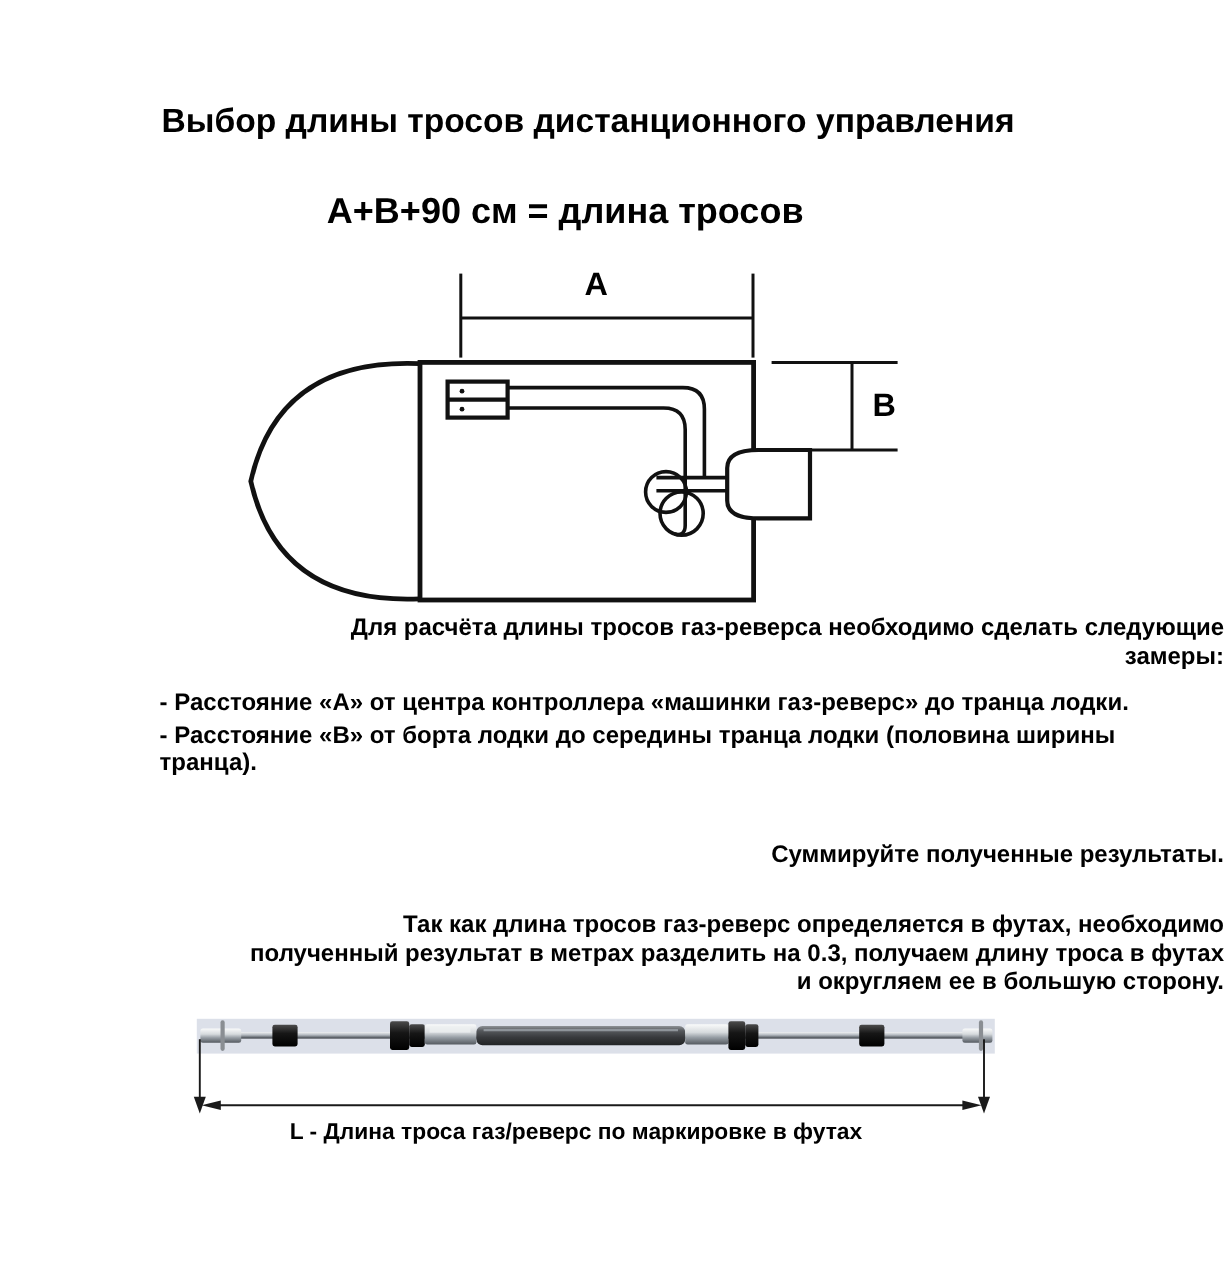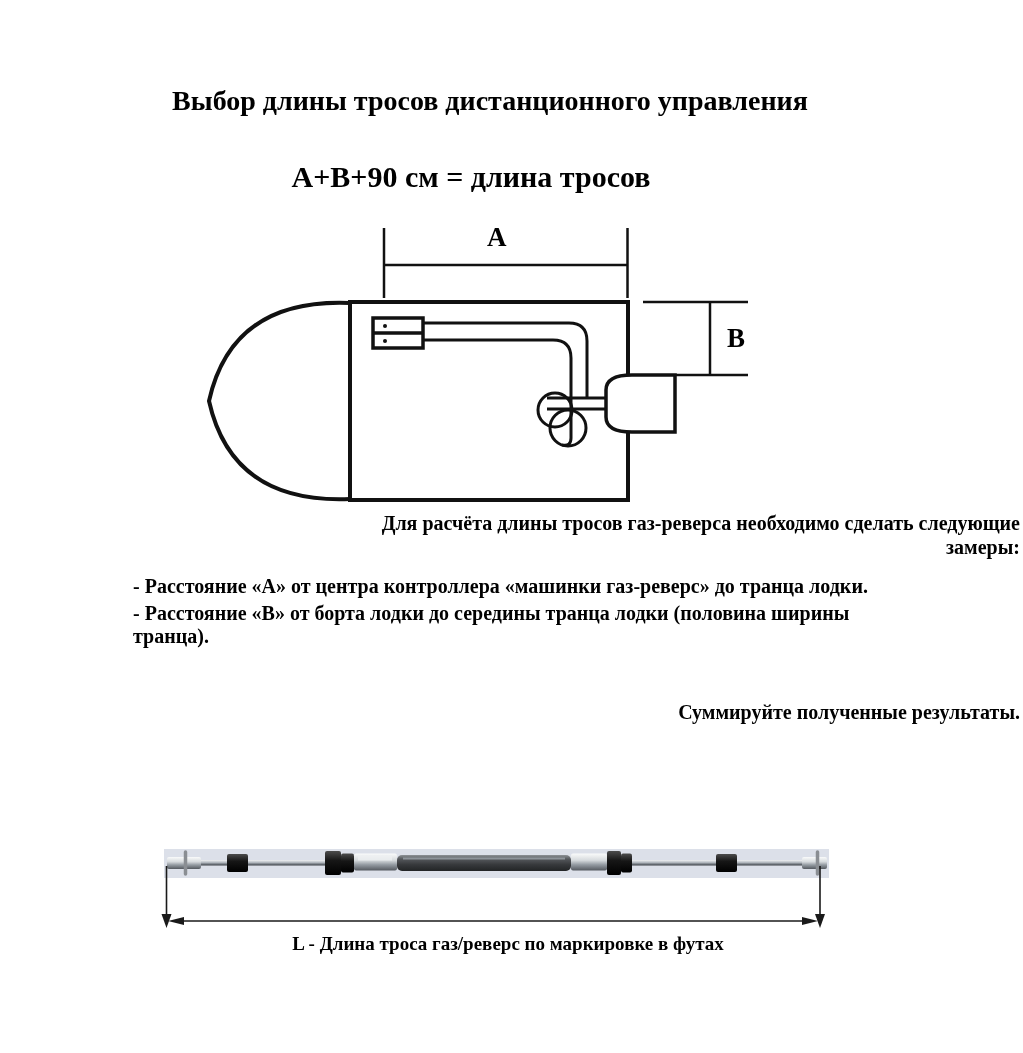--- a/index.html
+++ b/index.html
@@ -1,29 +1,29 @@
 <!DOCTYPE html>
 <html><head>
 <meta charset="utf-8">
 <style>
   html,body{margin:0;padding:0;background:#fff;}
   .page{
     position:relative;width:1023px;height:1053px;background:#ffffff;overflow:hidden;
-    font-family:Liberation Serif, serif;font-weight:700;color:#000;
+    font-family:Liberation Sans, sans-serif;font-weight:700;color:#000;
   }
   .abs{position:absolute;}
   .title{left:0;top:86px;width:980px;text-align:center;font-size:28px;line-height:30px;}
   .formula{left:0;top:163px;width:942px;text-align:center;font-size:30px;line-height:27px;}
   .para{left:85px;width:935px;font-size:20px;line-height:23.5px;white-space:pre-line;text-align:right;}
   .p1{top:512px;}
   .bullets{left:85px;top:575px;width:935px;font-size:20px;line-height:23.5px;margin-left:48px;}
   .bullet{white-space:pre-line;margin:0 0 3px 0;}
   .p2{top:701px;}
   .p3{top:760px;}
-  .caption{left:0;top:933px;width:960px;text-align:center;font-size:19px;line-height:22px;padding-left:28px;}
+  .caption{left:0;top:933px;width:960px;text-align:center;font-size:19px;line-height:22px;}
   .dim-letter{font-size:27px;line-height:27px;}
   .dim-a{left:487px;top:224px;}
   .dim-b{left:727px;top:325px;}
   svg{display:block;}
 </style>
 </head>
 <body>
 
 <div class="page">
 
@@ -72,20 +72,23 @@
   <div class="abs dim-letter dim-b">В</div>
 
   <div class="abs para p1">Для расчёта длины тросов газ-реверса необходимо сделать следующие
 замеры:</div>
   <div class="abs bullets">
     <div class="bullet">- Расстояние «А» от центра контроллера «машинки газ-реверс» до транца лодки.</div>
     <div class="bullet">- Расстояние «В» от борта лодки до середины транца лодки (половина ширины
 транца).</div>
   </div>
   <div class="abs para p2">Суммируйте полученные результаты.</div>
+  <div class="abs para p3">Так как длина тросов газ-реверс определяется в футах, необходимо
+полученный результат в метрах разделить на 0.3, получаем длину троса в футах
+и округляем ее в большую сторону.</div>
 
   <div class="abs" style="left:150px;top:840px;width:700px;height:130px;">
     <svg width="700" height="130" viewBox="150 840 700 130">
       <defs>
         <linearGradient id="gRod" x1="0" y1="0" x2="0" y2="1">
           <stop offset="0" stop-color="#f1f2f4"></stop>
             <stop offset="0.45" stop-color="#b4bac0"></stop>
           <stop offset="0.75" stop-color="#6f757c"></stop>
             <stop offset="1" stop-color="#3a3e44"></stop>
         </linearGradient>

